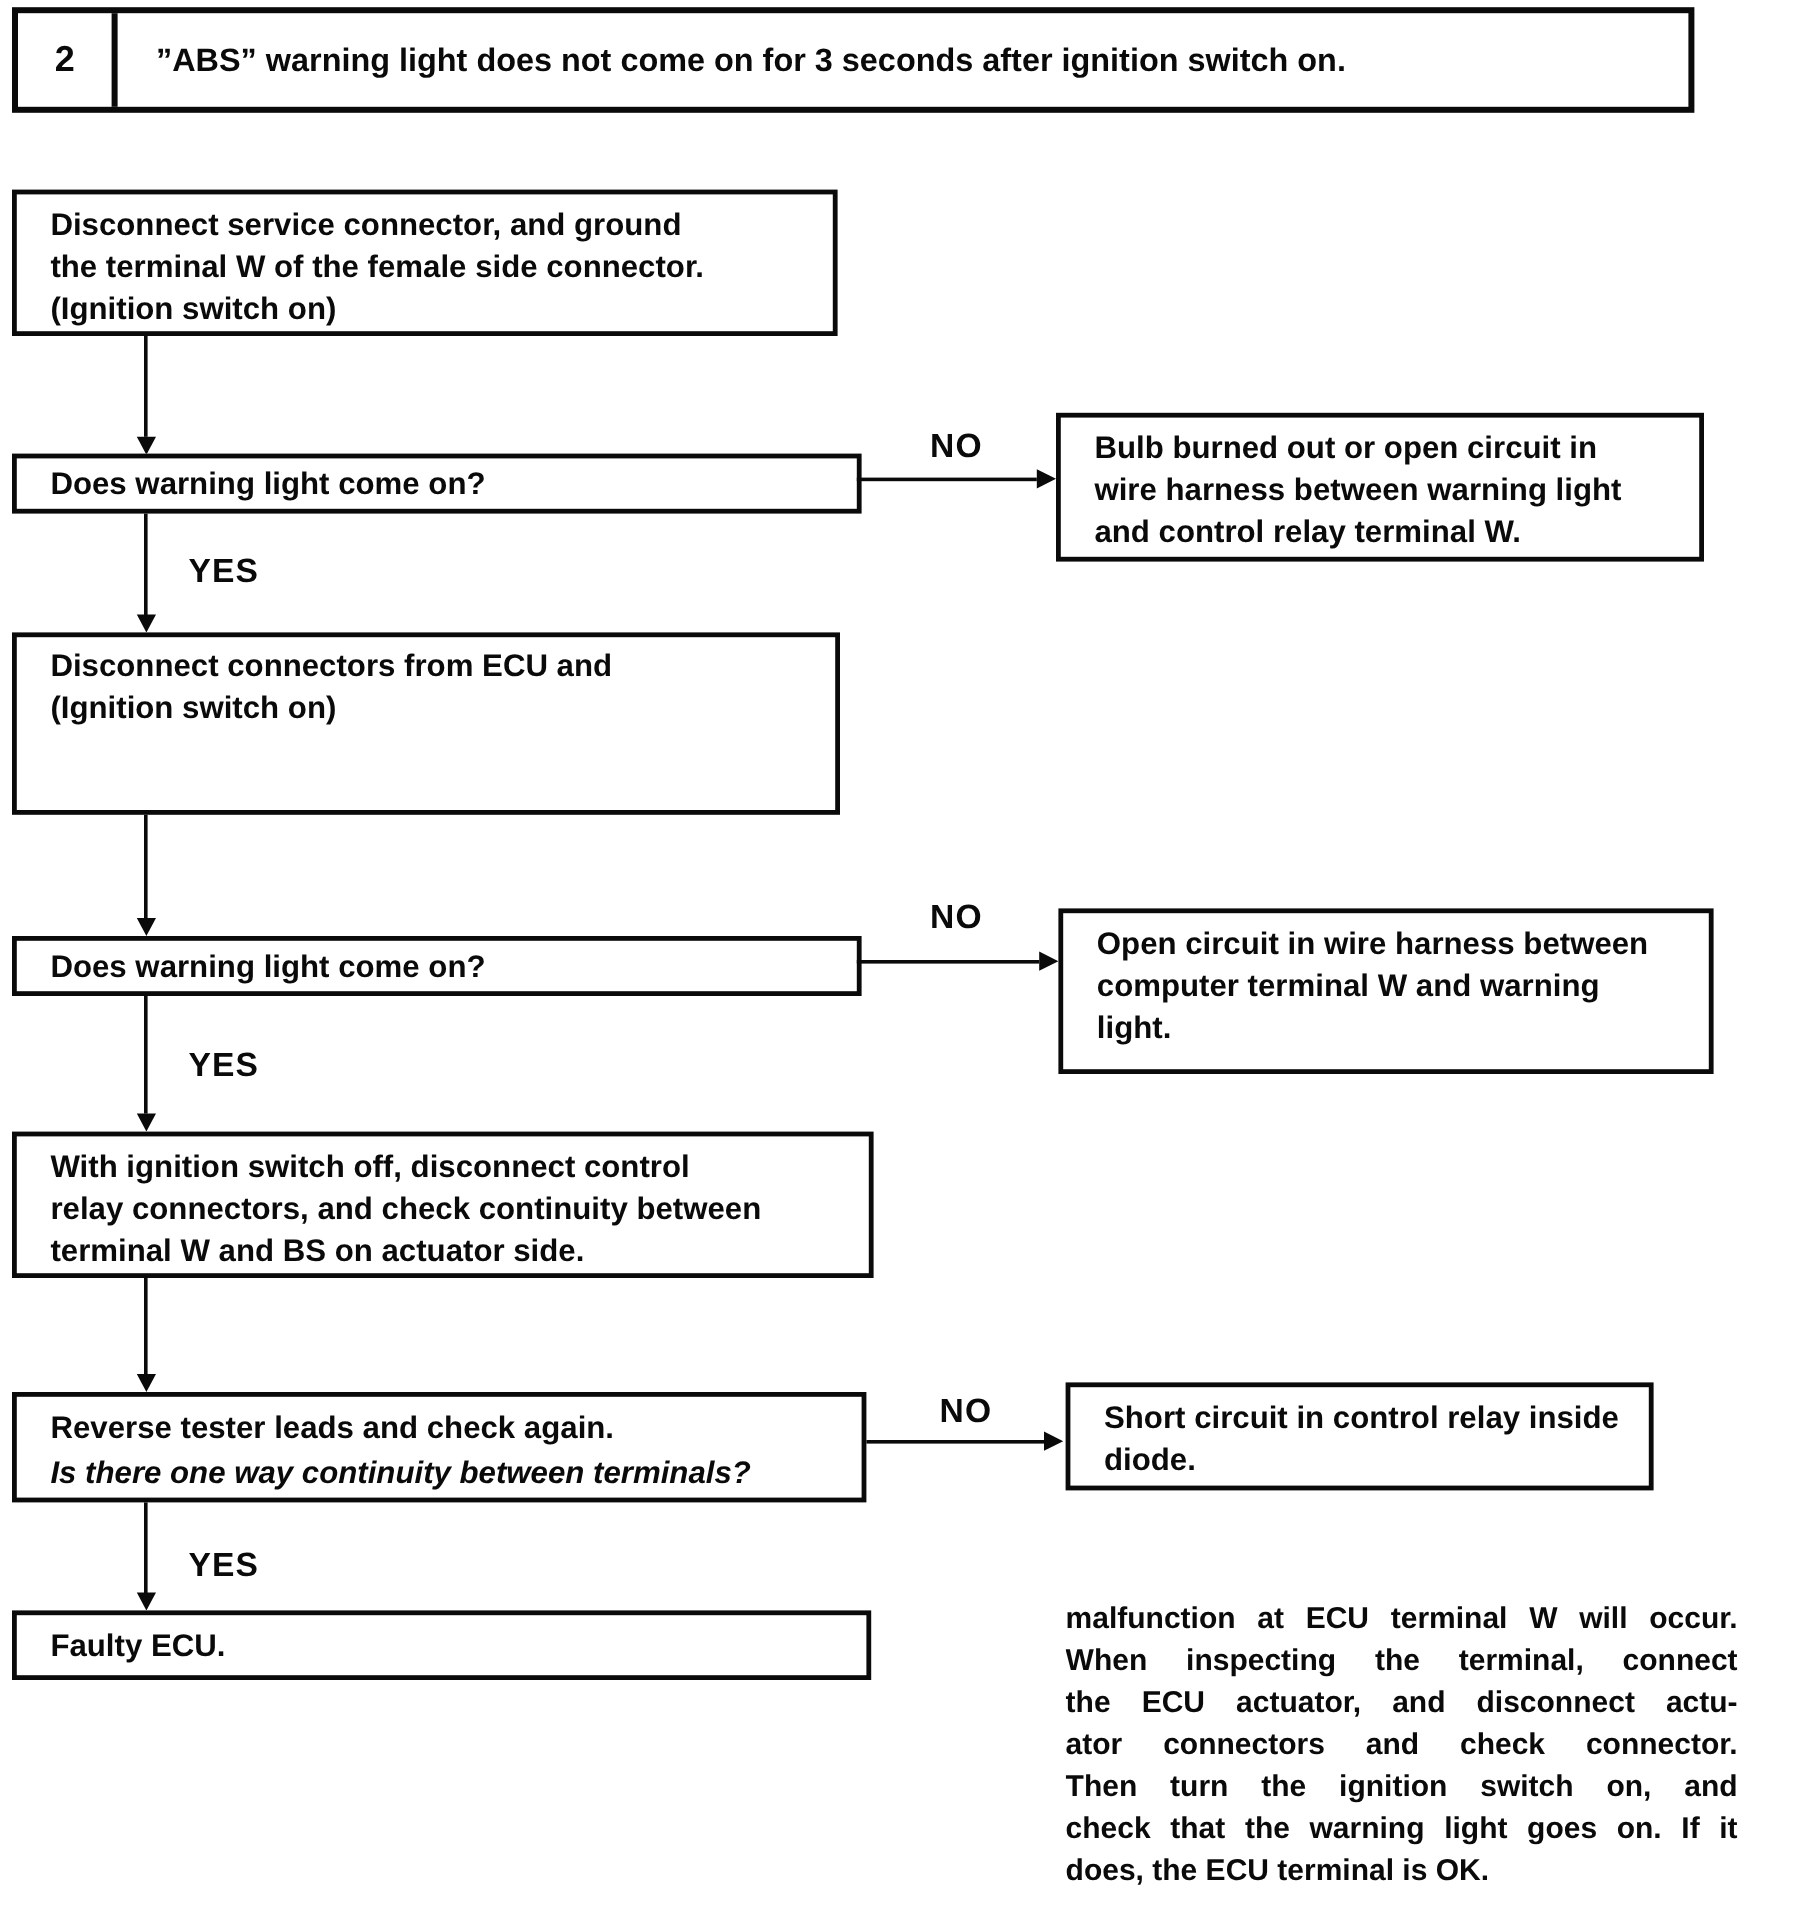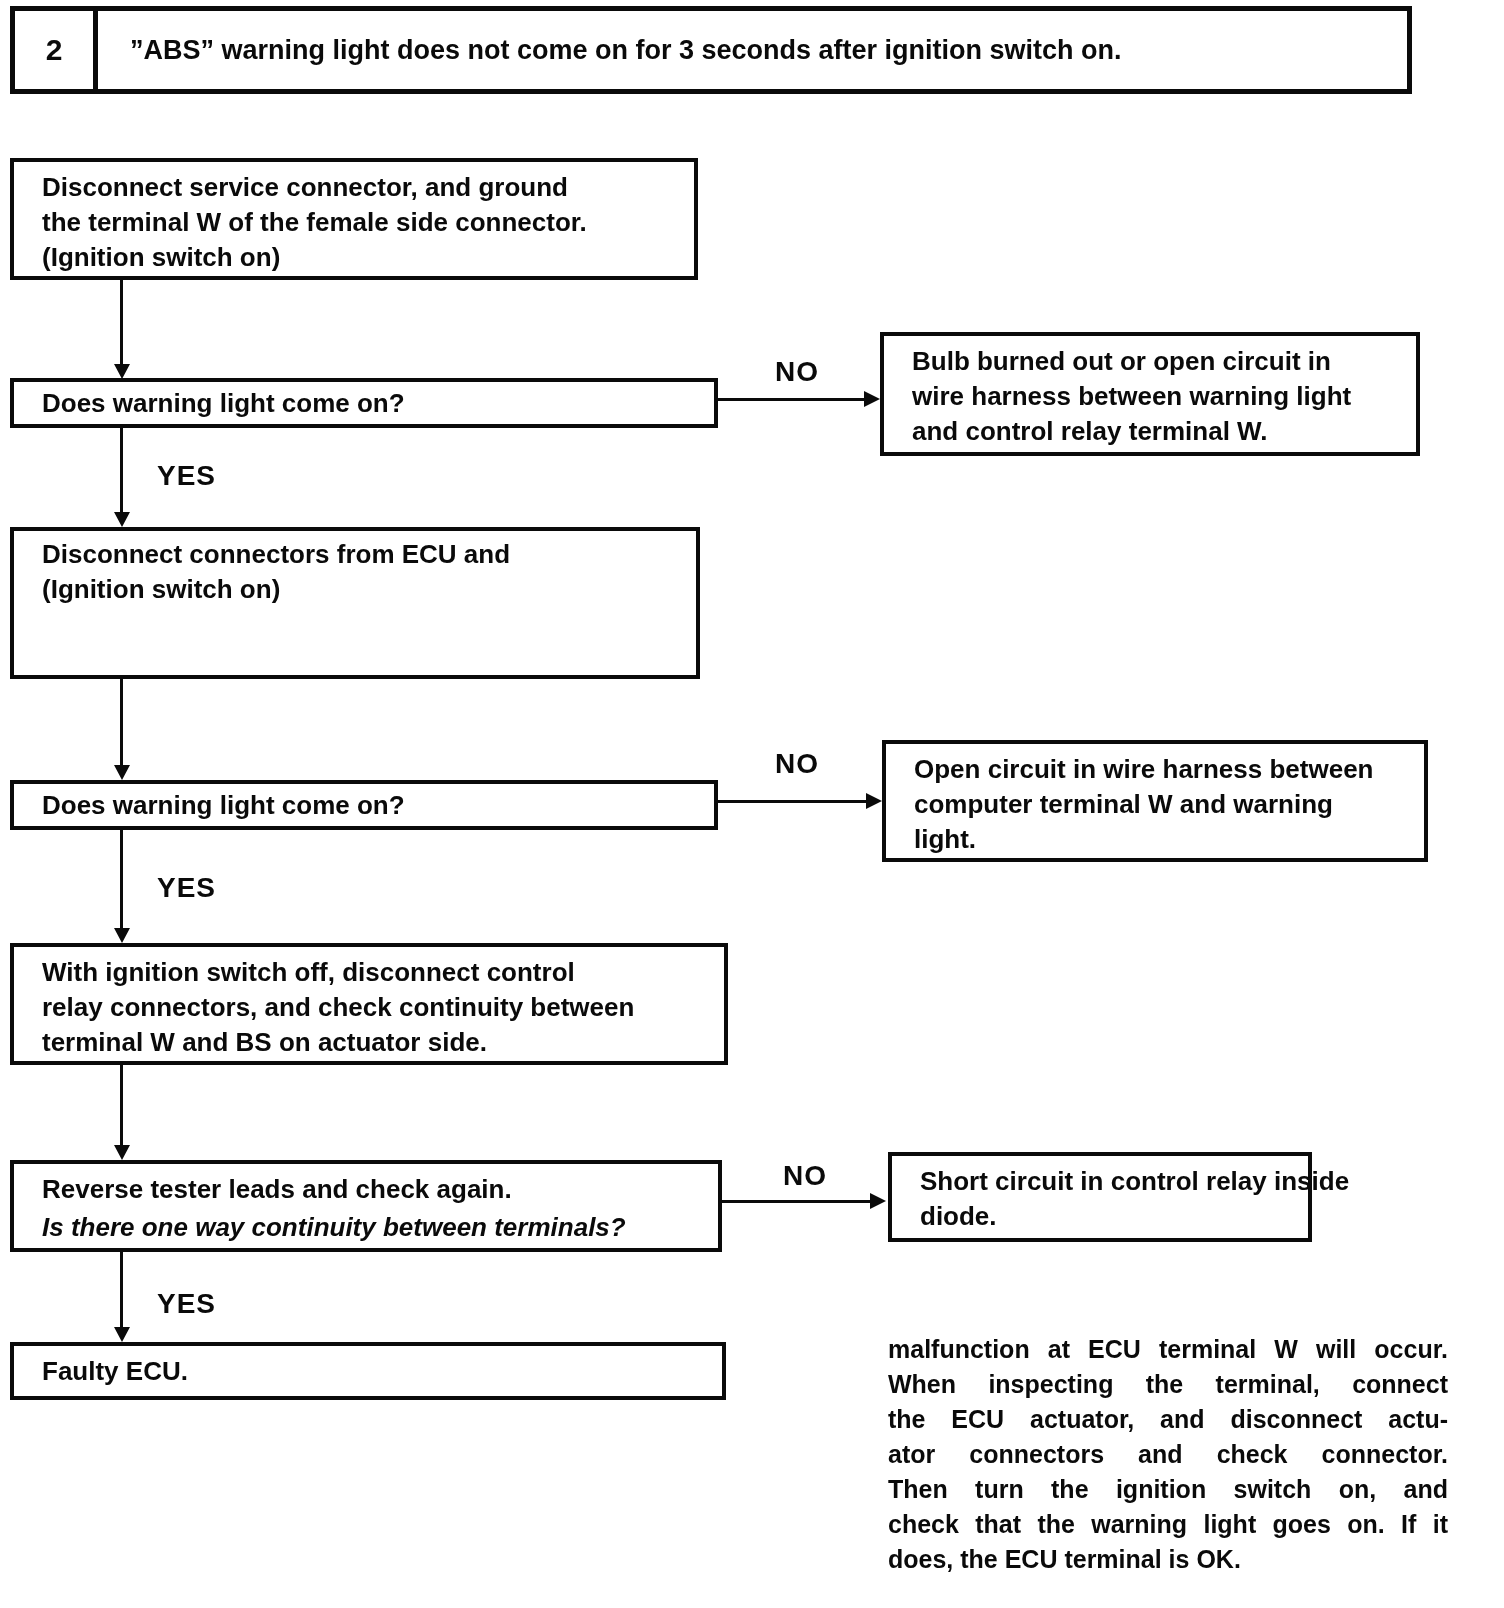--- a/index.html
+++ b/index.html
@@ -53,21 +53,21 @@
   <div class="ahead-down" style="left:114px; top:364px;"></div>
 
   <div class="fbox centerbox" style="left:10px; top:378px; width:708px; height:50px;">
     <div class="q">Does warning light come on?</div>
   </div>
 
   <div class="branch" style="left:775px; top:356px;">NO</div>
   <div class="hline" style="left:714px; top:398px; width:150px;"></div>
   <div class="ahead-right" style="left:864px; top:391px;"></div>
 
-  <div class="fbox padbox" style="left:880px; top:332px; width:540px; height:124px;">
+  <div class="fbox padbox" style="left:880px; top:344px; width:540px; height:124px;">
     <div class="bl">Bulb burned out or open circuit in</div>
     <div class="bl">wire harness between warning light</div>
     <div class="bl">and control relay terminal W.</div>
   </div>
 
   <div class="vline" style="left:120px; top:428px; height:86px;"></div>
   <div class="branch" style="left:157px; top:460px;">YES</div>
   <div class="ahead-down" style="left:114px; top:512px;"></div>
 
   <div class="fbox padbox" style="left:10px; top:527px; width:690px; height:152px; padding-top:6px;">
@@ -79,21 +79,21 @@
   <div class="ahead-down" style="left:114px; top:765px;"></div>
 
   <div class="fbox centerbox" style="left:10px; top:780px; width:708px; height:50px;">
     <div class="q">Does warning light come on?</div>
   </div>
 
   <div class="branch" style="left:775px; top:748px;">NO</div>
   <div class="hline" style="left:714px; top:800px; width:152px;"></div>
   <div class="ahead-right" style="left:866px; top:793px;"></div>
 
-  <div class="fbox padbox" style="left:882px; top:740px; width:546px; height:122px;">
+  <div class="fbox padbox" style="left:882px; top:757px; width:546px; height:138px;">
     <div class="bl">Open circuit in wire harness between</div>
     <div class="bl">computer terminal W and warning</div>
     <div class="bl">light.</div>
   </div>
 
   <div class="vline" style="left:120px; top:830px; height:98px;"></div>
   <div class="branch" style="left:157px; top:872px;">YES</div>
   <div class="ahead-down" style="left:114px; top:928px;"></div>
 
   <div class="fbox padbox" style="left:10px; top:943px; width:718px; height:122px;">
@@ -107,21 +107,21 @@
 
   <div class="fbox padbox" style="left:10px; top:1160px; width:712px; height:92px; padding-top:6px;">
     <div class="bl" style="line-height:38px;">Reverse tester leads and check again.</div>
     <div class="bl" style="line-height:38px;font-style:italic;">Is there one way continuity between terminals?</div>
   </div>
 
   <div class="branch" style="left:783px; top:1160px;">NO</div>
   <div class="hline" style="left:722px; top:1200px; width:148px;"></div>
   <div class="ahead-right" style="left:870px; top:1193px;"></div>
 
-  <div class="fbox padbox" style="left:888px; top:1152px; width:424px; height:90px;">
+  <div class="fbox padbox" style="left:888px; top:1152px; width:490px; height:90px;">
     <div class="bl">Short circuit in control relay inside</div>
     <div class="bl">diode.</div>
   </div>
 
   <div class="vline" style="left:120px; top:1252px; height:76px;"></div>
   <div class="branch" style="left:157px; top:1288px;">YES</div>
   <div class="ahead-down" style="left:114px; top:1327px;"></div>
 
   <div class="fbox centerbox" style="left:10px; top:1342px; width:716px; height:58px;">
     <div class="q">Faulty ECU.</div>

